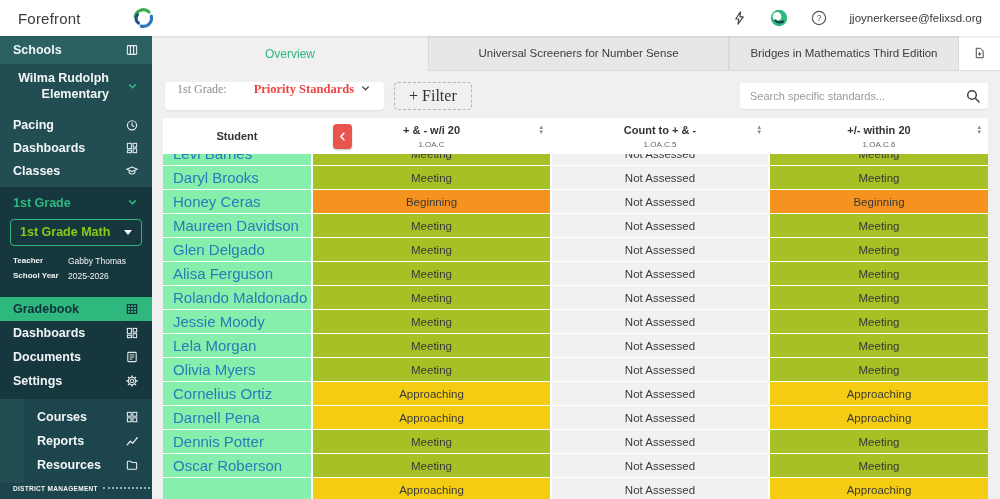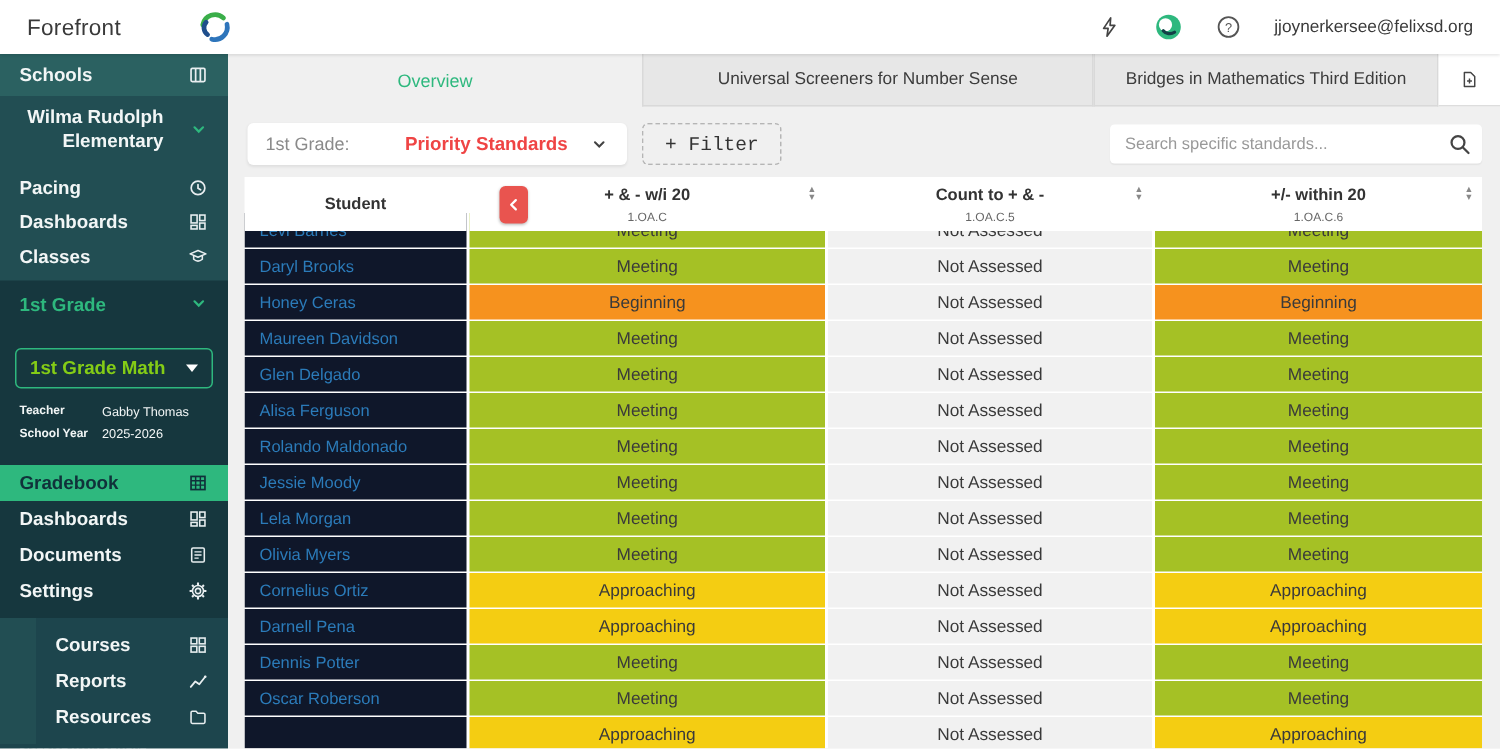--- a/index.html
+++ b/index.html
@@ -24,21 +24,21 @@
     color:#f2f6f6;display:flex;flex-direction:column;overflow:hidden;z-index:5;}
   .sb-row{display:flex;align-items:center;justify-content:space-between;padding:0 13px;
     font-size:12.5px;font-weight:700;flex-shrink:0;cursor:pointer;}
   .sb-schools{height:28px;background:var(--sb-schools);}
   .sb-school{min-height:38px;padding:6px 13px;line-height:1.3;}
   .sb-school .lbl{width:96px;text-align:right;}
   .sb-nav{padding:5px 0 4px;flex-shrink:0;}
   .sb-nav .sb-row{height:23px;}
   .grade-sec{background:var(--sb-dark);padding:9px 10px 9px;flex-shrink:0;}
   .grade-row{display:flex;align-items:center;justify-content:space-between;color:var(--accent);
-    font-size:12.5px;font-weight:700;padding:0 3px;margin-bottom:22px;cursor:pointer;}
+    font-size:12.5px;font-weight:700;padding:0 3px;margin-bottom:9px;cursor:pointer;}
   .course-select{border:1.5px solid var(--accent);border-radius:4px;height:27px;display:flex;
     align-items:center;justify-content:space-between;padding:0 9px;font-size:12.5px;font-weight:700;
     color:#84cc16;cursor:pointer;background:transparent;width:100%;}
   .caret-down{width:0;height:0;border-left:4px solid transparent;border-right:4px solid transparent;
     border-top:5px solid #fff;}
   .meta{margin:10px 3px 0;font-size:8.5px;}
   .meta-row{display:flex;margin-bottom:5px;}
   .meta-row .ml{width:55px;font-weight:700;font-size:8px;}
   .nav-course{background:var(--sb-dark);padding:2px 0 6px;flex-shrink:0;}
   .nav-course .sb-row{height:24px;}
@@ -59,26 +59,26 @@
   .tabstrip{height:35px;display:flex;align-items:stretch;flex-shrink:0;}
   .tab{display:flex;align-items:center;justify-content:center;font-size:11.5px;cursor:pointer;}
   .tab-overview{width:276px;color:var(--accent);font-size:12px;}
   .tab-box{background:#e7e7e7;border:1px solid #d9d9d9;border-top:none;color:#3c3c3c;}
   .tab-2{width:301px;}
   .tab-3{width:230px;}
   .tab-add{flex:1;background:#fff;border-bottom:1px solid #ddd;display:flex;align-items:center;
     justify-content:center;cursor:pointer;}
 
   .filterbar{display:flex;align-items:center;gap:10px;padding:11px 12px 8px 13px;flex-shrink:0;}
-  .scope-pill{background:#fff;border-radius:4px;height:28px;display:flex;align-items:center;gap:15px;
-    padding:0 12px;box-shadow:0 1px 2px rgba(0,0,0,.07);cursor:pointer;}
+  .scope-pill{background:#fff;border-radius:4px;height:28px;display:flex;gap:5px;
+    padding:0 12px;box-shadow:0 1px 2px rgba(0,0,0,.07);cursor:pointer;font-family:Liberation Serif, serif;}
   .scope-prefix{font-size:12px;color:#8a8a8a;}
   .scope-value{font-size:12.5px;font-weight:700;color:#ef4444;padding-left:22px;}
   .filter-btn{border:1px dashed #b5b5b5;border-radius:4px;height:28px;padding:0 14px;background:transparent;
-    font-size:13px;color:#333;font-family:Liberation Mono, monospace;cursor:pointer;text-align:right;}
+    font-size:16px;color:#333;font-family:Liberation Serif, serif;cursor:pointer;text-align:right;}
   .search-wrap{margin-left:auto;position:relative;width:248px;}
   .search-input{width:100%;height:26px;border:none;border-radius:3px;background:#fff;padding:0 30px 0 10px;
     font-size:11px;color:#333;font-family:inherit;box-shadow:0 1px 1px rgba(0,0,0,.06);}
   .search-input::placeholder{color:#999;}
   .search-ic{position:absolute;right:7px;top:5px;cursor:pointer;}
 
   
   .tablewrap{margin:0 11px 0 11px;overflow:hidden;flex:1;}
   .grid{display:grid;grid-template-columns:148px 237px 216px 218px;column-gap:2px;row-gap:1px;
     grid-auto-rows:23px;background:#fff;position:relative;width:825px;}
@@ -86,21 +86,21 @@
     justify-content:center;position:relative;}
   .hcell.student{justify-content:center;}
   .h-title{font-size:11px;font-weight:700;color:#333;}
   .h-code{font-size:8px;color:#666;margin-top:4px;}
   .sort{position:absolute;right:7px;top:6px;display:flex;flex-direction:column;color:#888;
     font-size:7px;line-height:5px;cursor:pointer;}
   .backbtn{position:absolute;left:170px;top:6px;width:19px;height:25px;background:var(--red);
     border:none;border-radius:4px;display:flex;align-items:center;justify-content:center;
     box-shadow:0 1px 2px rgba(0,0,0,.25);cursor:pointer;z-index:2;}
   .t-row{display:contents;}
-  .name-cell{background:#0f172a;display:flex;align-items:center;padding:0 10px;font-size:11px;
+  .name-cell{background:#86efac;display:flex;align-items:center;padding:0 10px;font-size:15px;
     color:#2b7bb9;cursor:pointer;overflow:hidden;white-space:nowrap;}
   .cell{display:flex;align-items:center;justify-content:center;font-size:11.5px;color:#3a3a3a;
     cursor:pointer;}
   .status-meeting{background:var(--meeting);}
   .status-approaching{background:var(--approaching);}
   .status-beginning{background:var(--beginning);}
   .status-not-assessed{background:var(--na-bg);}
 
   svg{display:block;}
 </style>

